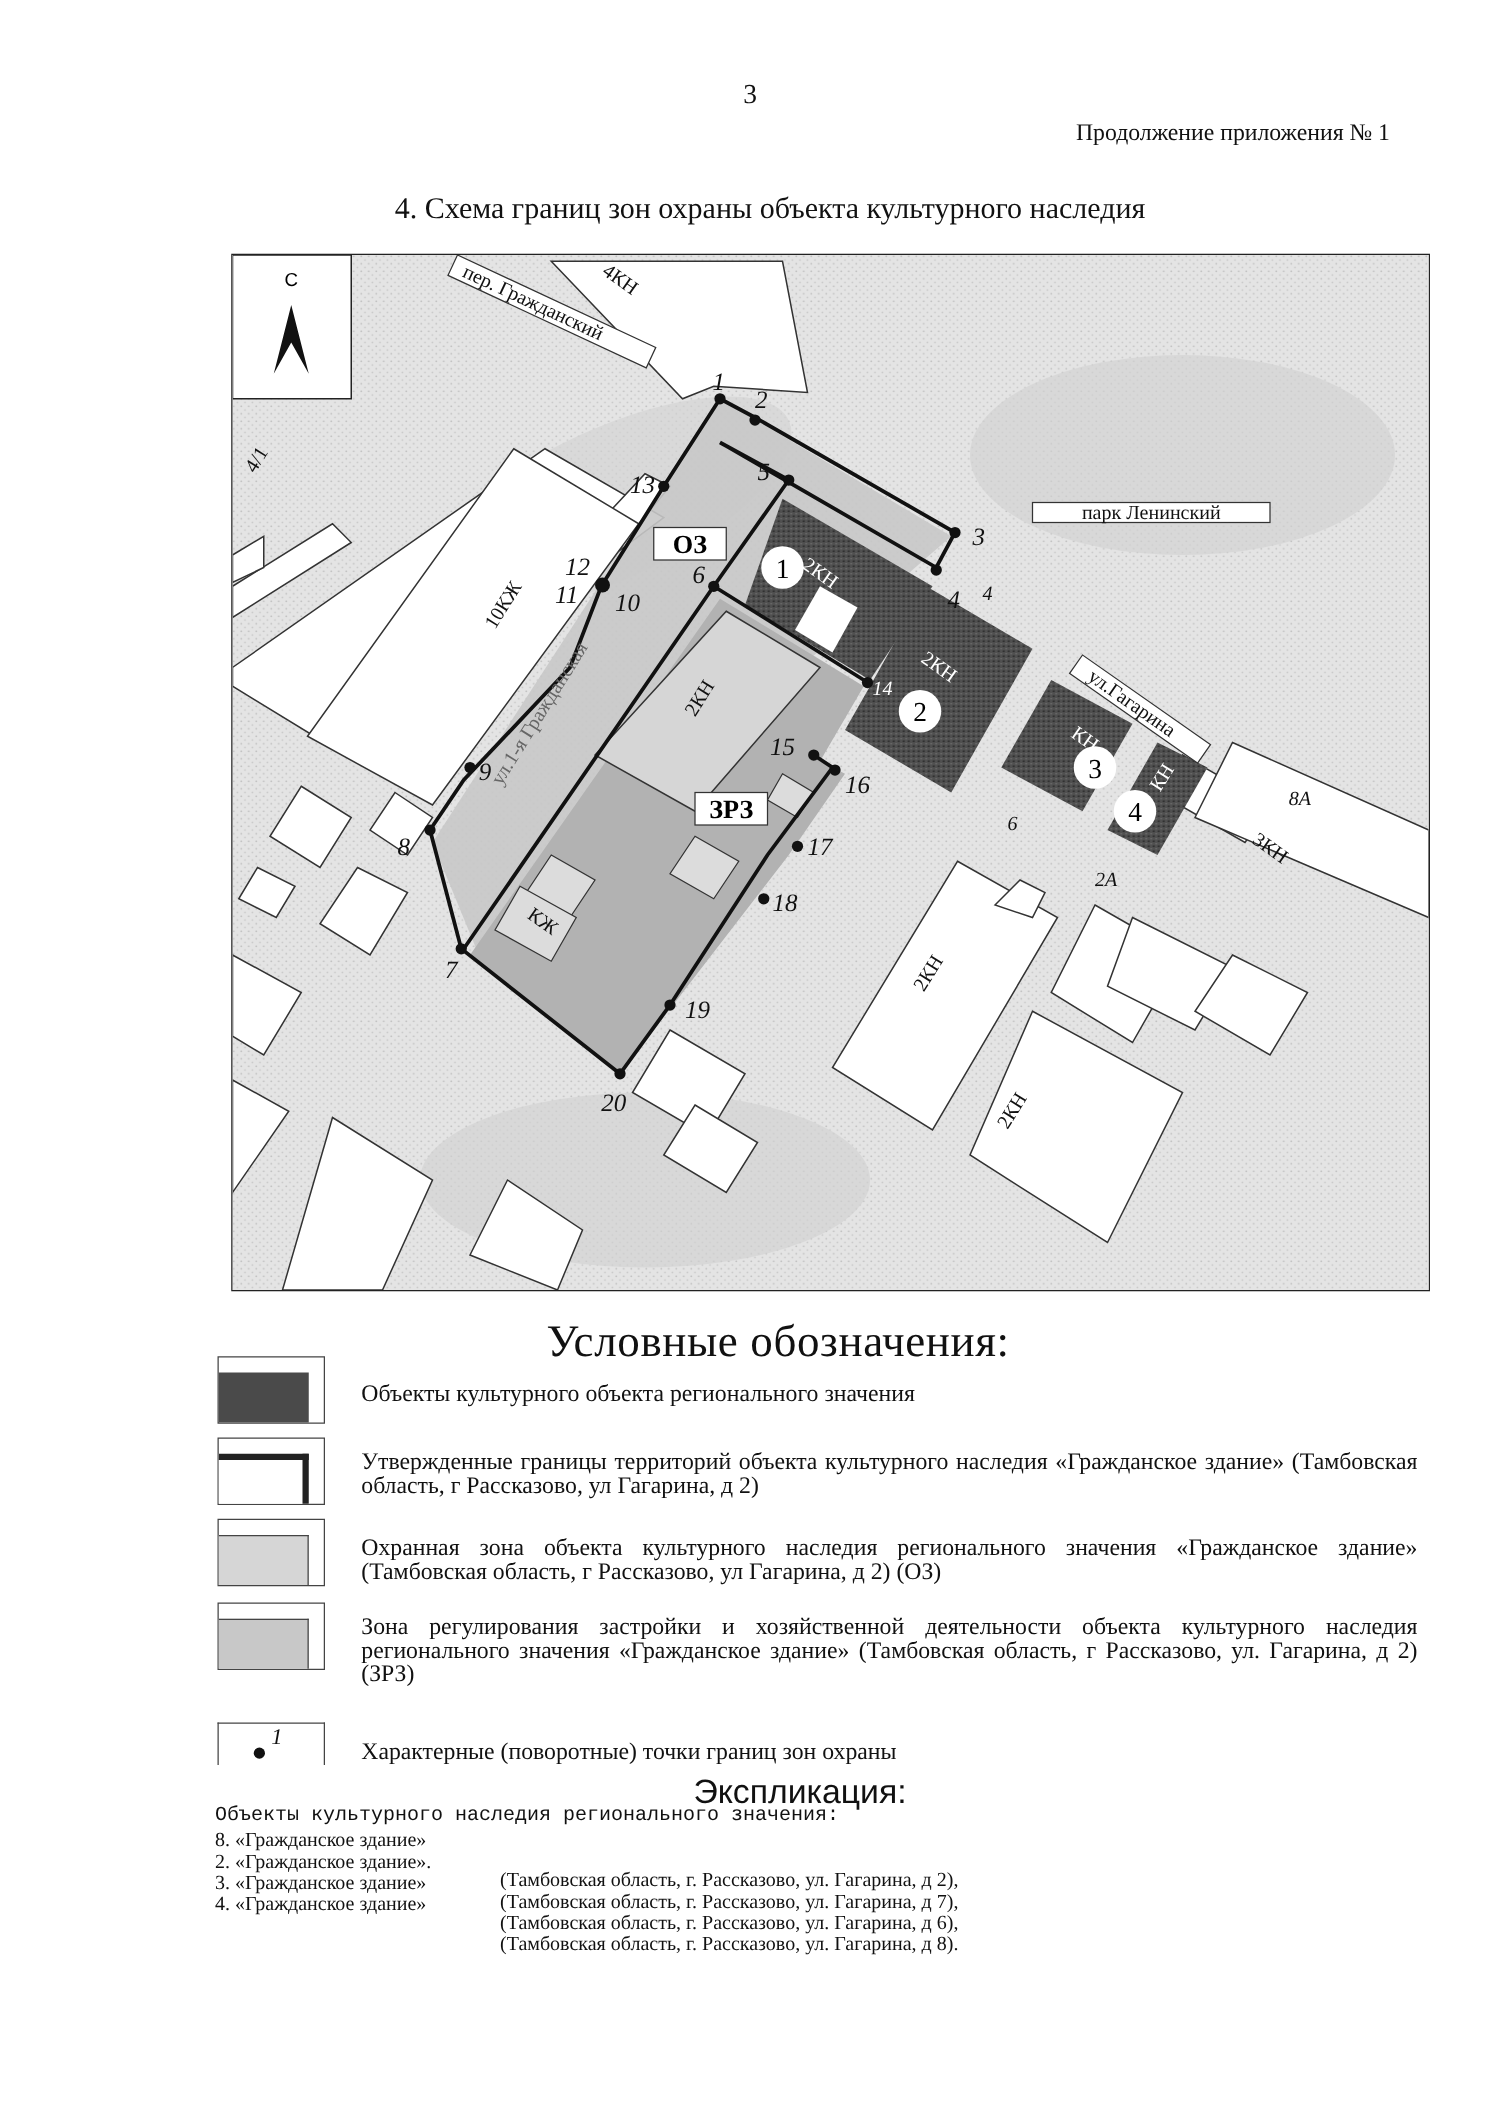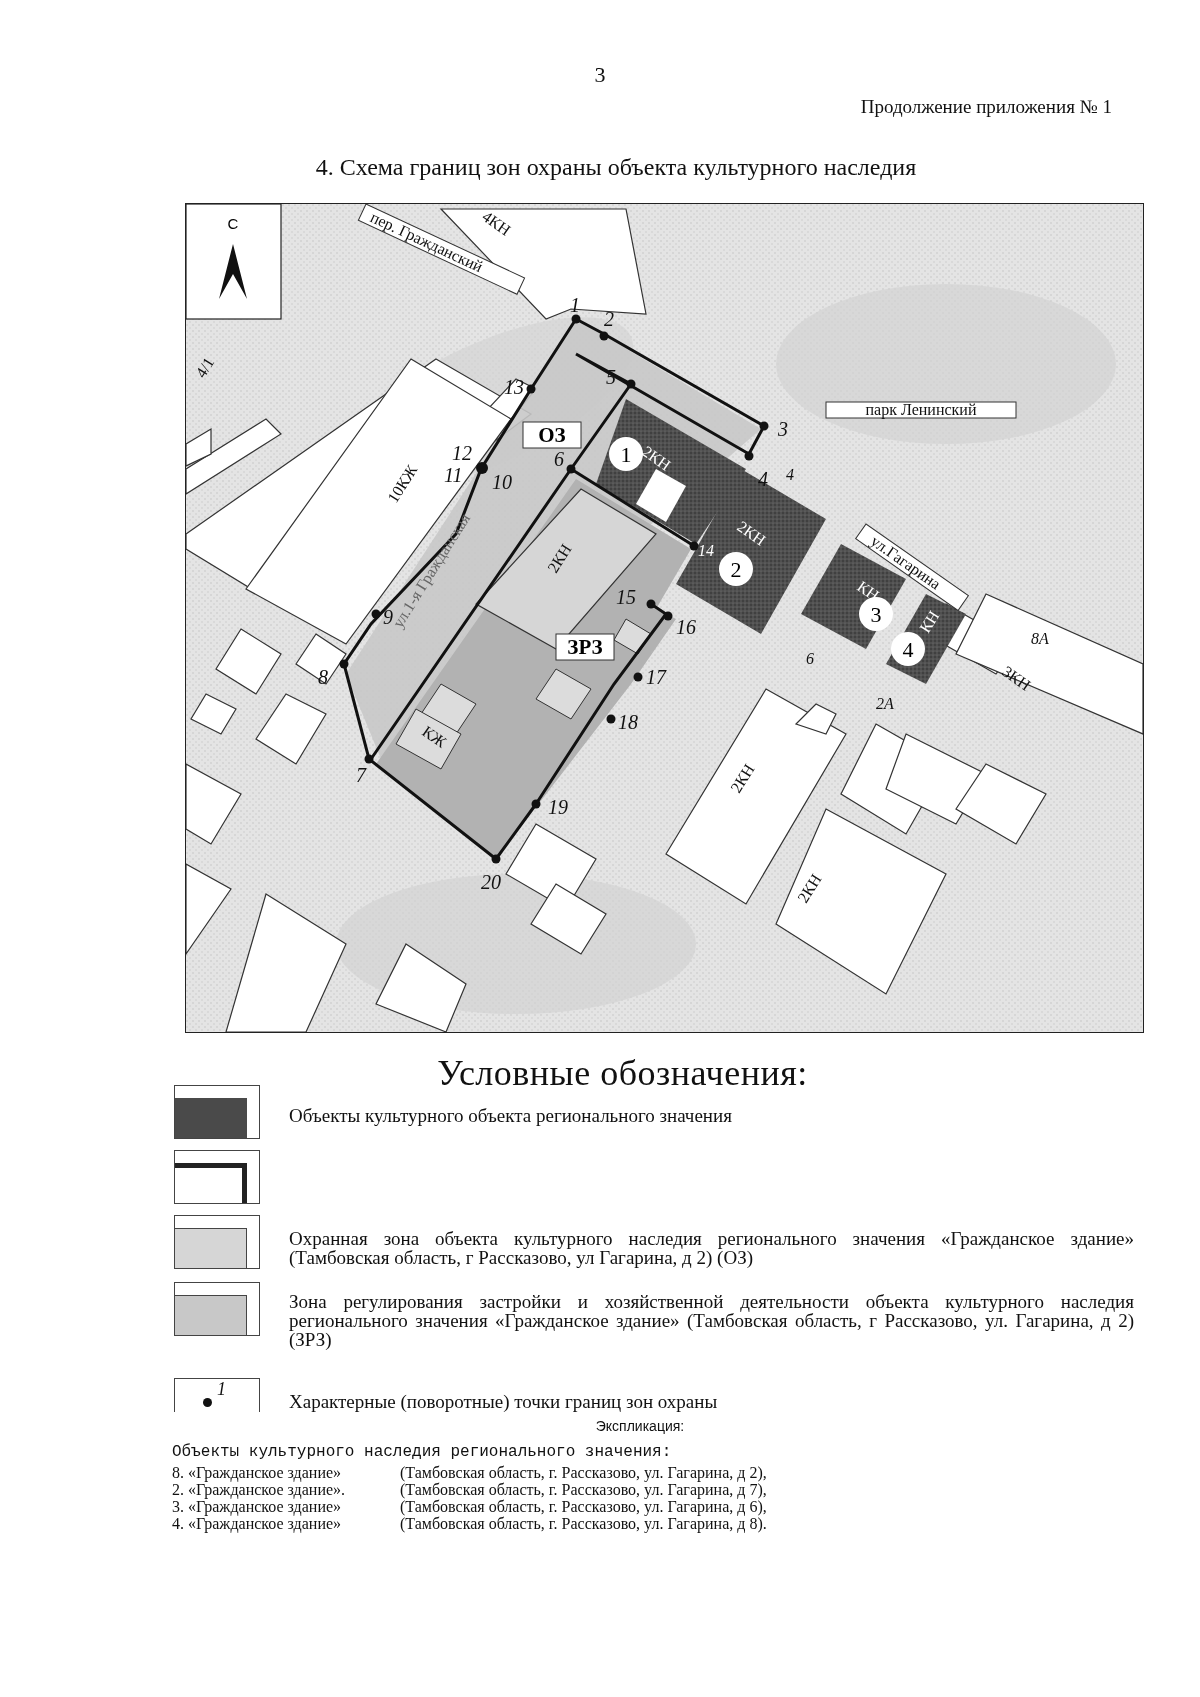--- a/index.html
+++ b/index.html
@@ -7,25 +7,25 @@
   .page-num { position:absolute; left:0; width:1200px; top:62px; text-align:center; font-size:22px; }
   .continuation { position:absolute; right:88px; top:96px; font-size:19px; }
   .title { position:absolute; left:0; width:1200px; top:154px; text-align:center; font-size:24px; padding-left:32px; box-sizing:border-box; }
   .map-frame { position:absolute; left:185px; top:203px; width:957px; height:828px; border:1.5px solid #222; background:#e9e9e9; overflow:hidden; }
   .map-frame svg { display:block; }
   .legend-title { position:absolute; left:0; width:1200px; top:1052px; text-align:center; font-size:36px; padding-left:45px; box-sizing:border-box; letter-spacing:0.5px; }
   .legend-row { position:absolute; left:174px; width:960px; }
   .swatch { position:absolute; left:0; top:0; width:86px; height:54px; border:1px solid #444; background:#fff; box-sizing:border-box; }
   .swatch .inner { position:absolute; left:0; bottom:0; width:72px; height:40px; box-sizing:border-box; }
   .legend-text { position:absolute; left:115px; top:0; font-size:19px; line-height:19px; text-align:justify; }
-  .explic-title { position:absolute; left:0; width:1200px; top:1418px; text-align:center; font-size:14px; padding-left:80px; box-sizing:border-box; font-family:"Liberation Sans","DejaVu Sans",sans-serif; }
+  .explic-title { position:absolute; left:0; width:1200px; top:1418px; text-align:center; font-size:27px; padding-left:80px; box-sizing:border-box; font-family:"Liberation Sans","DejaVu Sans",sans-serif; }
   .explic-sub { position:absolute; left:172px; top:1443px; font-size:16px; font-family:Liberation Mono, monospace; }
   .explic-list { position:absolute; left:172px; top:1464px; font-size:16px; line-height:17px; }
   .explic-item { white-space:pre; }
-  .explic-item .addr { position:absolute; left:228px; }
+  .explic-item .addr { position:absolute; left:228px;margin-top:32px; }
 </style>
 </head>
 <body>
 
 <div class="page-num">3</div>
 <div class="continuation">Продолжение приложения № 1</div>
 <div class="title">4. Схема границ зон охраны объекта культурного наследия</div>
 
 <div class="map-frame">
   <svg width="957" height="828" viewBox="0 0 957 828" xmlns="http://www.w3.org/2000/svg" font-family="Liberation Serif, DejaVu Serif, serif">
@@ -205,20 +205,21 @@
   <div class="swatch">
       <div class="inner" style="background:#4a4a4a;"></div>
     </div>
   <div class="legend-text" style="top:21px;">Объекты культурного объекта регионального значения</div>
 </div>
 
 <div class="legend-row" style="top:1150px; height:54px;">
   <div class="swatch">
       <div class="inner" style="border-top:5px solid #222; border-right:5px solid #222; background:#fff;"></div>
     </div>
+  <div class="legend-text" style="top:10px;">Утвержденные границы территорий объекта культурного наследия «Гражданское здание» (Тамбовская область, г Рассказово, ул Гагарина, д 2)</div>
 </div>
 
 <div class="legend-row" style="top:1215px; height:56px;">
   <div class="swatch">
       <div class="inner" style="background:#d6d6d6; border-top:1px solid #444; border-right:1px solid #444;"></div>
     </div>
   <div class="legend-text" style="top:14px;">Охранная зона объекта культурного наследия регионального значения «Гражданское здание» (Тамбовская область, г Рассказово, ул Гагарина, д 2) (ОЗ)</div>
 </div>
 
 <div class="legend-row" style="top:1282px; height:56px;">

